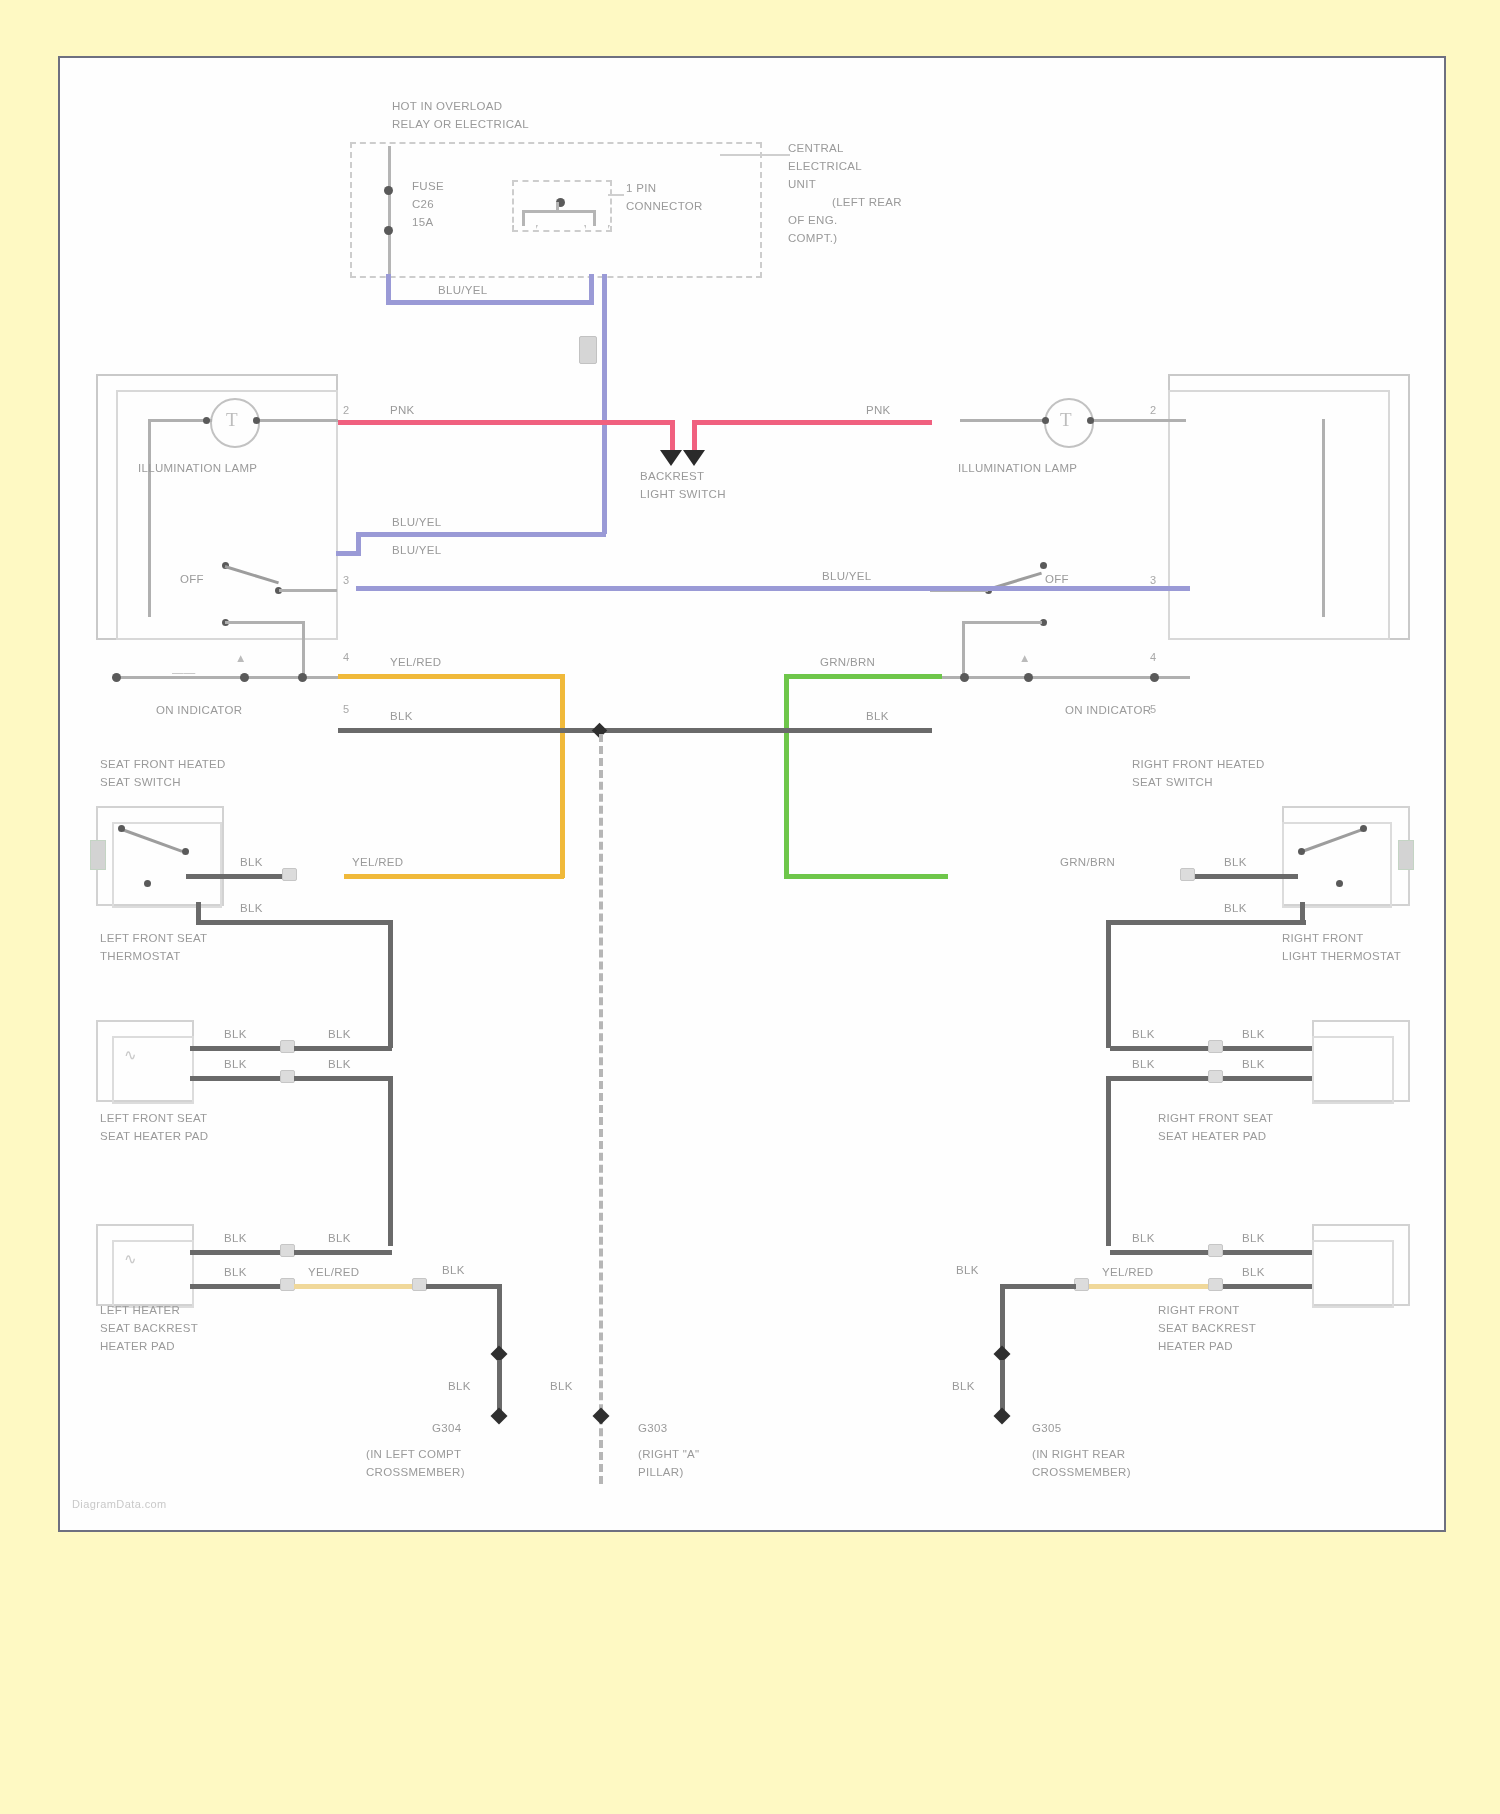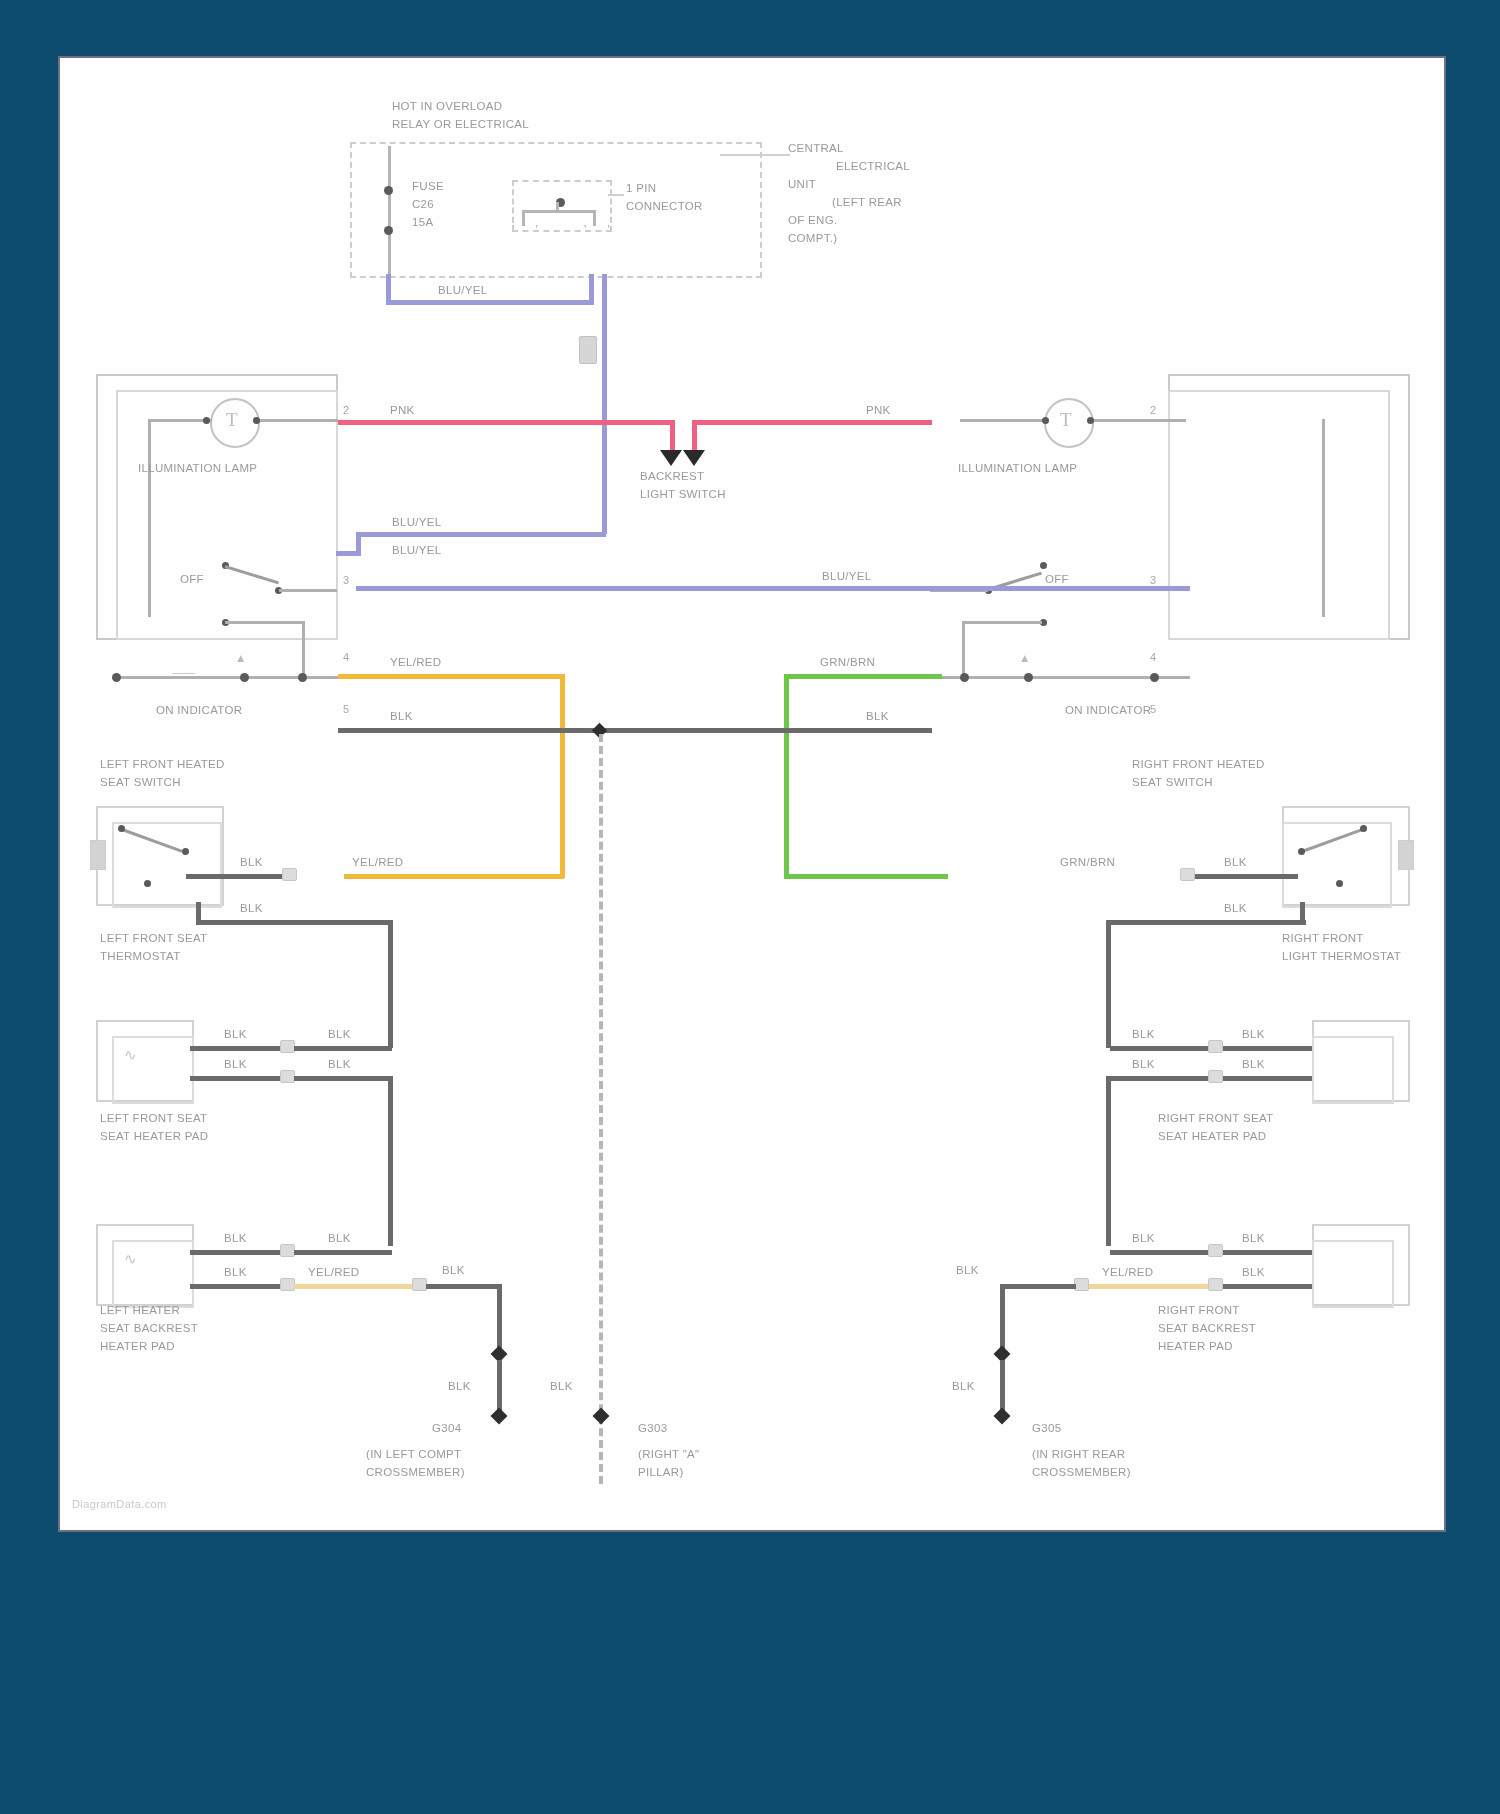--- a/index.html
+++ b/index.html
@@ -1,17 +1,17 @@
 <!DOCTYPE html>
 <html><head>
 <meta charset="utf-8">
 <style>
   html,body{margin:0;padding:0;background:#ffffff;}
   body{font-family:"Liberation Sans", sans-serif;}
-  #page{position:relative;width:1500px;height:1814px;background:#0c4a6e;overflow:hidden;}
+  #page{position:relative;width:1500px;height:1814px;background:#fef9c3;overflow:hidden;}
   #frame{position:absolute;left:58px;top:56px;width:1384px;height:1472px;border:2px solid #6e7080;background:#fefefe;}
   .lbl{position:absolute;color:#9a9a9a;font-size:11.5px;letter-spacing:.3px;line-height:13.5px;white-space:pre;}
   .lbl.pin{color:#a8a8a8;font-size:11px;}
   .wire{position:absolute;}
   .h{height:5px;}
   .v{width:5px;}
   .box{position:absolute;border:2px solid #c9c9c9;background:transparent;}
   .boxin{position:absolute;border:2px solid #cfcfcf;background:transparent;}
   .dash{position:absolute;border:2px dashed #cdcdcd;}
   .dot{position:absolute;width:9px;height:9px;border-radius:50%;background:#5a5a5a;}
@@ -30,21 +30,21 @@
 
 <div id="page">
   <div id="frame">
 
     <div class="lbl" style="left:332px;top:42px;">HOT IN OVERLOAD</div>
     <div class="lbl" style="left:332px;top:60px;">RELAY OR ELECTRICAL</div>
 
     <div class="dash" style="left:290px;top:84px;width:408px;height:132px;"></div>
 
     <div class="lbl" style="left:728px;top:84px;">CENTRAL</div>
-    <div class="lbl" style="left:728px;top:102px;margin-left:48px;">ELECTRICAL</div>
+    <div class="lbl" style="left:728px;top:102px;">ELECTRICAL</div>
     <div class="lbl" style="left:728px;top:120px;">UNIT</div>
     <div class="lbl" style="left:772px;top:138px;">(LEFT REAR</div>
     <div class="lbl" style="left:728px;top:156px;">OF ENG.</div>
     <div class="lbl" style="left:728px;top:174px;">COMPT.)</div>
     <div class="wire h" style="left:660px;top:96px;width:70px;height:2px;background:#cfcfcf;"></div>
 
     <div class="wire v" style="left:328px;top:88px;width:3px;height:128px;background:#b5b5b5;"></div>
     <div class="dot" style="left:324px;top:128px;"></div>
     <div class="dot" style="left:324px;top:168px;"></div>
     <div class="lbl" style="left:352px;top:122px;">FUSE</div>
@@ -98,21 +98,21 @@
     <div class="wire v" style="left:242px;top:563px;width:3px;height:56px;background:#b0b0b0;"></div>
 
     <div class="wire h" style="left:56px;top:618px;width:222px;height:3px;background:#b0b0b0;"></div>
     <div class="dot" style="left:52px;top:615px;"></div>
     <div class="dot" style="left:180px;top:615px;"></div>
     <div class="dot" style="left:238px;top:615px;"></div>
     <div class="lbl" style="left:112px;top:608px;color:#b9b9b9;">——</div>
     <div class="lbl" style="left:175px;top:594px;color:#bbb;">▲</div>
     <div class="lbl" style="left:96px;top:646px;">ON INDICATOR</div>
 
-    <div class="lbl" style="left:40px;top:700px;">LEFT FRONT HEATED</div>
+    <div class="lbl" style="left:40px;top:700px;">SEAT FRONT HEATED</div>
     <div class="lbl" style="left:40px;top:718px;">SEAT SWITCH</div>
 
     <div class="lbl pin" style="left:283px;top:346px;">2</div>
     <div class="lbl pin" style="left:283px;top:516px;">3</div>
     <div class="lbl pin" style="left:283px;top:593px;">4</div>
     <div class="lbl pin" style="left:283px;top:645px;">5</div>
 
     <div class="box" style="left:1108px;top:316px;width:238px;height:262px;"></div>
     <div class="boxin" style="left:1108px;top:332px;width:218px;height:246px;border-color:#d8d8d8;"></div>
 

